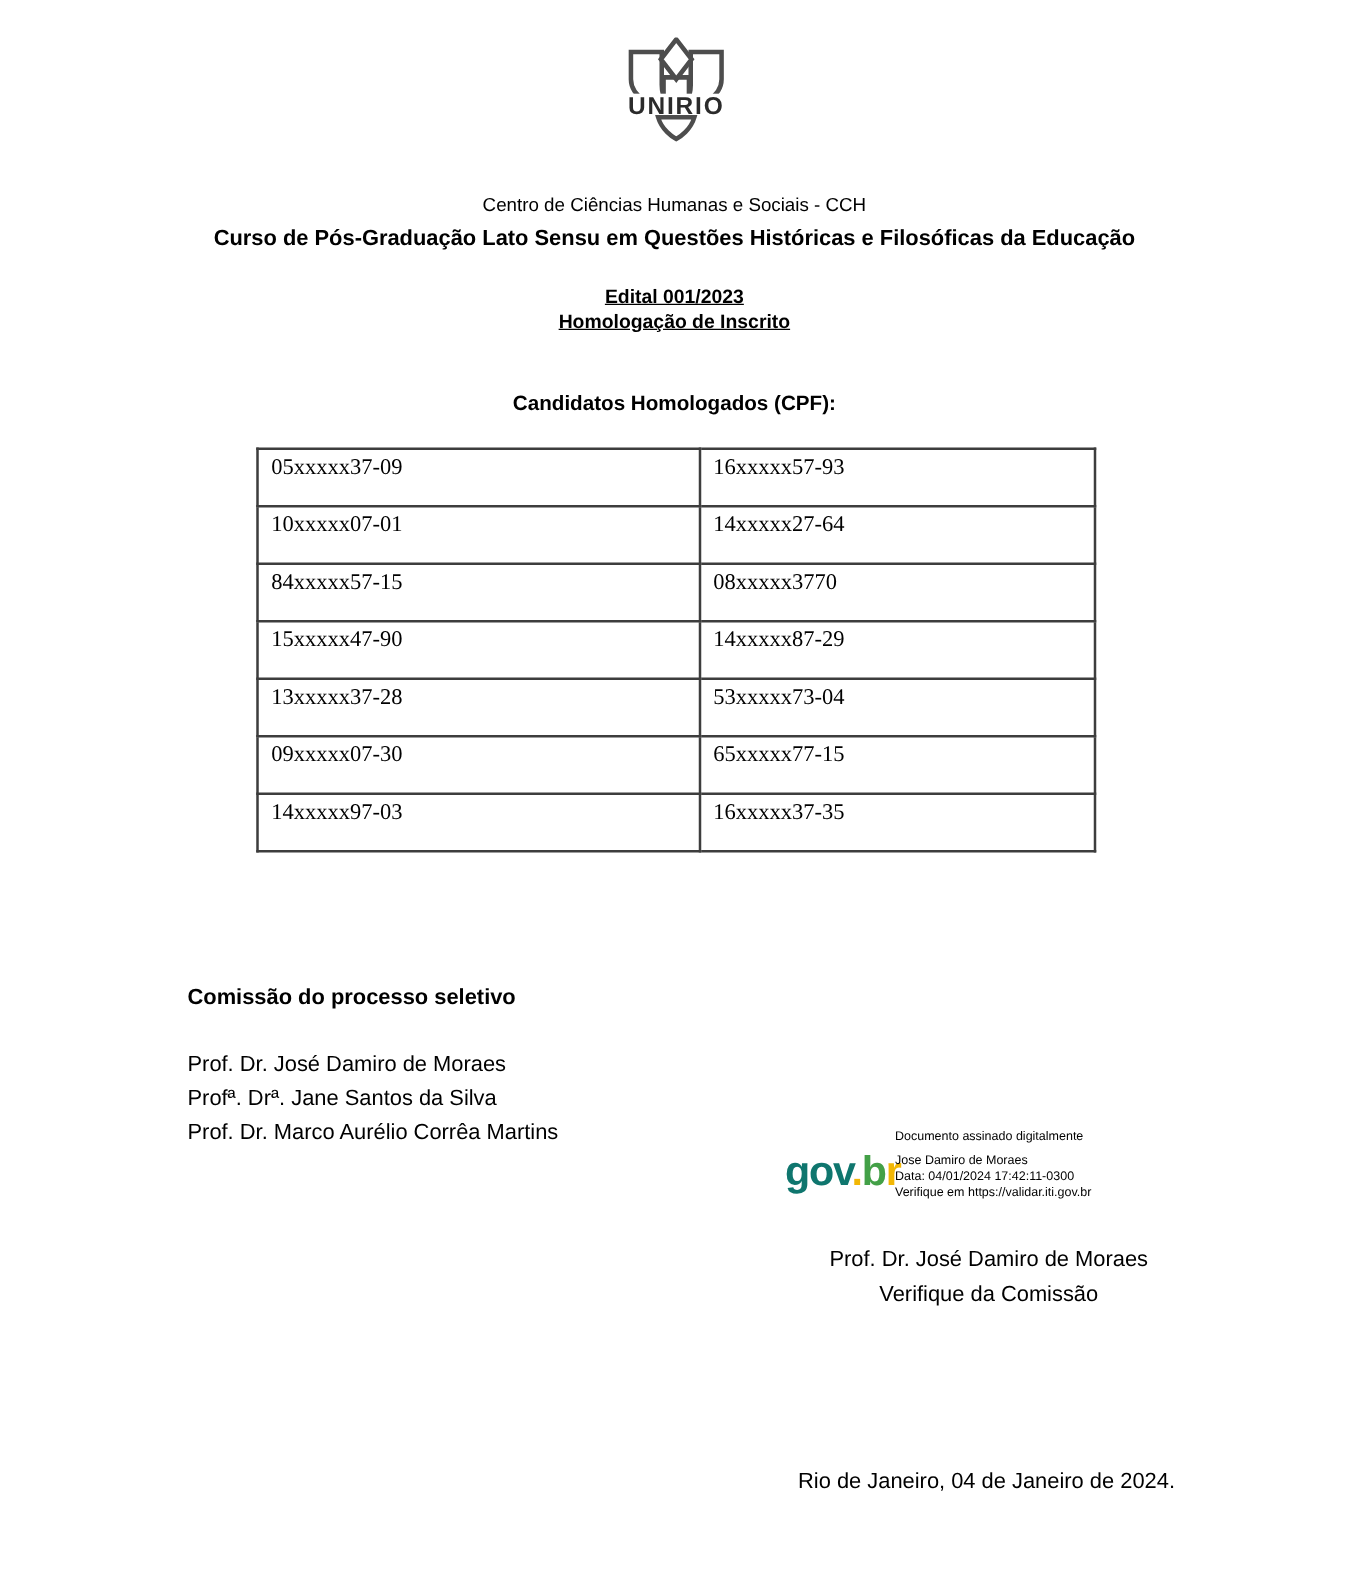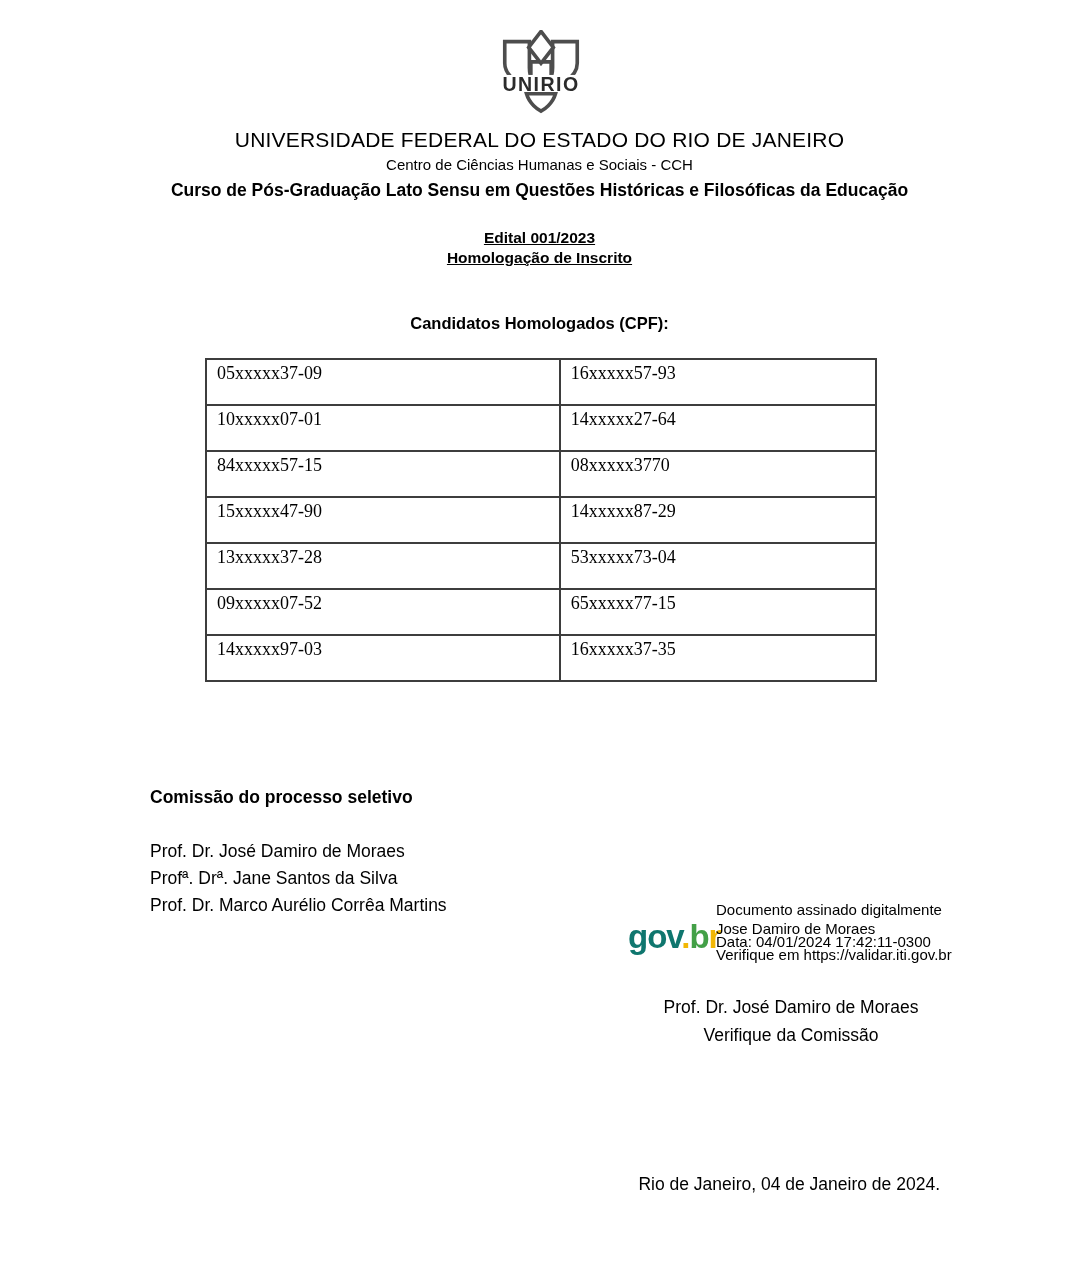--- a/index.html
+++ b/index.html
@@ -31,21 +31,21 @@
   .committee-members { position:absolute; left:150px; top:838px; font-size:17.5px; line-height:27px; }
 
   .gov-logo {
     position:absolute; left:628px; top:914px; width:90px; height:46px;
     font-size:33px; font-weight:bold; line-height:46px; letter-spacing:-1px;
   }
   .gov-blue { color:#0f766e; }
   .gov-yellow { color:#F2B705; }
   .gov-green { color:#43A047; }
 
-  .sig-text { position:absolute; left:716px; top:903px; width:250px; font-size:15px; line-height:13px; }
+  .sig-text { position:absolute; left:716px; top:903px; width:250px; font-size:10px; line-height:13px; }
   .sig-line1 { margin-bottom:6px; }
   .sig-signer { font-weight:normal; }
 
   .signer-block { position:absolute; left:650px; top:993px; width:282px; text-align:center; font-size:17.5px; line-height:28px; }
 
   .footer-date { position:absolute; left:600px; top:1174px; width:340px; text-align:right; font-size:17.5px; }
 
   .logo-box { position:absolute; left:483px; top:30px; width:116px; height:87px; }
   .logo-box svg { width:100%; height:100%; }
 </style>
@@ -59,21 +59,20 @@
       <path d="M30,16 h34 v36 c0,16 8,26 18,30 c-26,-2 -52,-16 -52,-36 z" fill="#ffffff" stroke="#4d4d4d" stroke-width="5"></path>
       <path d="M130,16 h-34 v36 c0,16 -8,26 -18,30 c26,-2 52,-16 52,-36 z" fill="#ffffff" stroke="#4d4d4d" stroke-width="5"></path>
       <path d="M66,44 h28 v34 c0,14 -14,26 -14,26 c0,0 -14,-12 -14,-26 z" fill="#ffffff" stroke="#4d4d4d" stroke-width="5"></path>
       <path d="M80,2 L97,24 L80,46 L63,24 Z" fill="#ffffff" stroke="#4d4d4d" stroke-width="5"></path>
       <rect x="16" y="62" width="128" height="26" fill="#ffffff"></rect>
       <path d="M60,88 c4,14 16,22 20,24 c4,-2 16,-10 20,-24 z" fill="#ffffff" stroke="#4d4d4d" stroke-width="5"></path>
       <text x="80" y="84" text-anchor="middle" font-family="Liberation Sans, sans-serif" font-size="27" font-weight="bold" fill="#2b2b2b" letter-spacing="2">UNIRIO</text>
     </svg>
   </div>
 
-  <div class="centered university">UNIVERSIDADE FEDERAL DO ESTADO DO RIO DE JANEIRO</div>
   <div class="centered cch">Centro de Ciências Humanas e Sociais - CCH</div>
   <div class="centered course">Curso de Pós-Graduação Lato Sensu em Questões Históricas e Filosóficas da Educação</div>
 
   <div class="centered edital-line edital1">Edital 001/2023</div>
   <div class="centered edital-line edital2">Homologação de Inscrito</div>
 
   <div class="centered table-caption">Candidatos Homologados (CPF):</div>
 
   <div class="cpf-table-wrap">
     <table class="cpf-table">
@@ -92,21 +91,21 @@
         </tr>
         <tr>
           <td class="col-a">15xxxxx47-90</td>
           <td>14xxxxx87-29</td>
         </tr>
         <tr>
           <td class="col-a">13xxxxx37-28</td>
           <td>53xxxxx73-04</td>
         </tr>
         <tr>
-          <td class="col-a">09xxxxx07-52</td>
+          <td class="col-a">09xxxxx07-30</td>
           <td>65xxxxx77-15</td>
         </tr>
         <tr>
           <td class="col-a">14xxxxx97-03</td>
           <td>16xxxxx37-35</td>
         </tr>
       </tbody>
     </table>
   </div>
 

